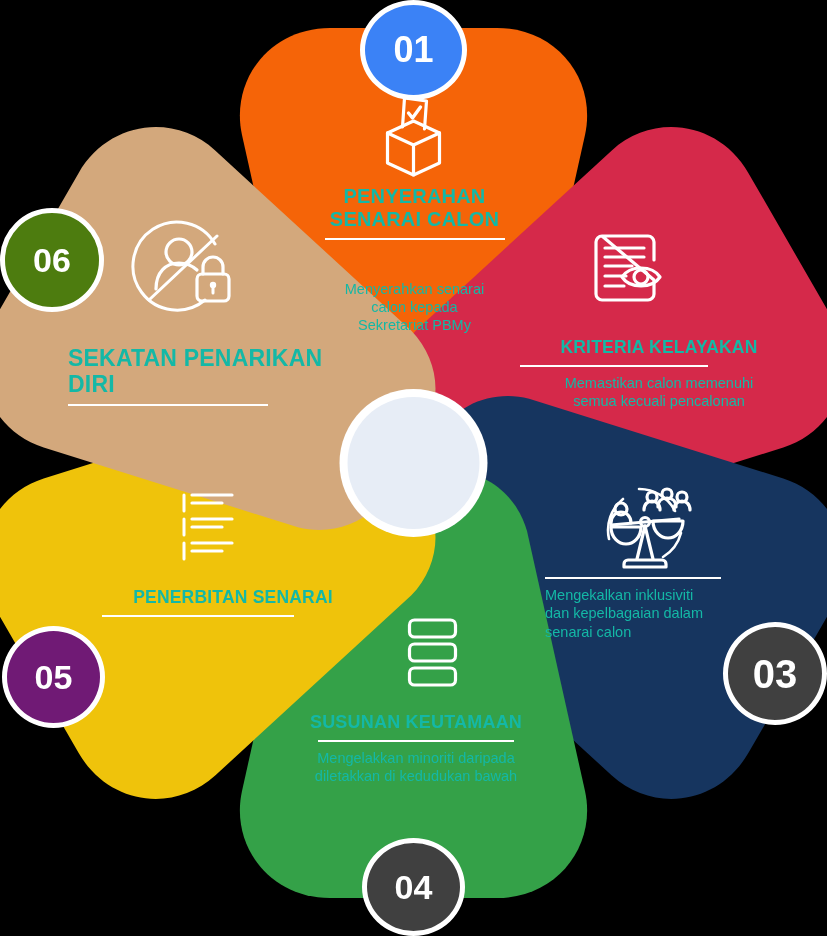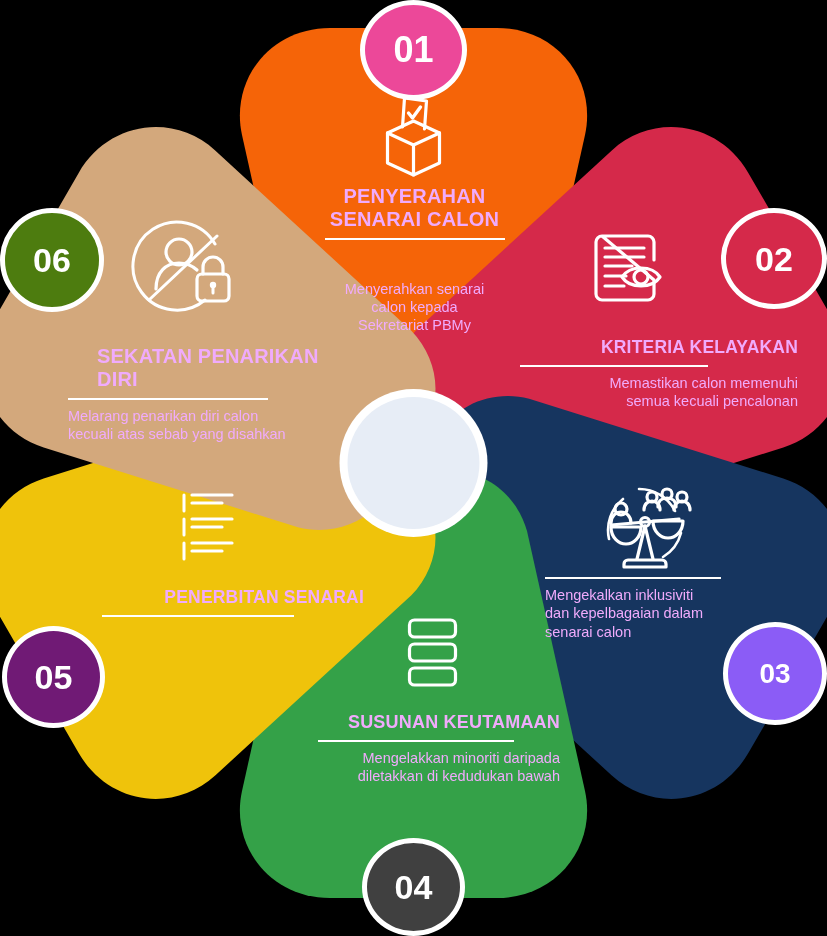--- a/index.html
+++ b/index.html
@@ -10,21 +10,21 @@
     -webkit-font-smoothing:antialiased;
   }
   #stage{
     position:relative;width:827px;height:936px;background:#000;
   }
   #wheel{position:absolute;left:0;top:0;width:827px;height:936px;}
 
   
   .petal-text{
     position:absolute;
-    color:#f0abfc;
+    color:#14b8a6;
     text-align:center;
     pointer-events:auto;
   }
   .petal-title{
     font-weight:bold;
     letter-spacing:.2px;
     line-height:1.14;
     margin:0;
   }
   .rule{
@@ -33,42 +33,42 @@
   .petal-desc{
     line-height:1.26;margin:0;font-weight:normal;
   }
 
   
   #t01{left:288px;top:185px;width:253px;}
   #t01 .petal-title{font-size:20px;}
   #t01 .rule{width:180px;}
   #t01 .petal-desc{font-size:14.5px;margin-top:40px;}
 
-  #t02{left:520px;top:338px;width:278px;text-align:right;}
+  #t02{left:520px;top:338px;width:278px;text-align:center;}
   #t02 .petal-title{font-size:17.5px;}
   #t02 .rule{width:188px;margin-left:0;}
   #t02 .petal-desc{font-size:14.5px;}
 
   #t03{left:545px;top:570px;width:250px;text-align:left;}
   #t03 .petal-title{font-size:17.5px;}
   #t03 .rule{width:176px;margin-left:0;}
   #t03 .petal-desc{font-size:14.5px;}
 
-  #t04{left:272px;top:712px;width:288px;text-align:right;}
+  #t04{left:272px;top:712px;width:288px;}
   #t04 .petal-title{font-size:18px;}
   #t04 .rule{width:196px;}
   #t04 .petal-desc{font-size:14.5px;}
 
-  #t05{left:102px;top:588px;width:262px;text-align:right;}
+  #t05{left:102px;top:588px;width:262px;text-align:center;}
   #t05 .petal-title{font-size:17.5px;}
   #t05 .rule{width:192px;margin-left:0;}
   #t05 .petal-desc{font-size:14.5px;}
 
   #t06{left:68px;top:345px;width:270px;text-align:left;}
-  #t06 .petal-title{font-size:20px;margin-left:29px;}
+  #t06 .petal-title{font-size:23px;}
   #t06 .rule{width:200px;margin-left:0;}
   #t06 .petal-desc{font-size:14.5px;}
 
   
   .badge{
     position:absolute;
     border-radius:50%;
     border:5px solid #ffffff;
     display:flex;align-items:center;justify-content:center;
     color:#fff;font-weight:bold;
@@ -266,35 +266,28 @@
       <span>PENERBITAN SENARAI</span>
     </p>
     <hr class="rule">
   </div>
 
   <div class="petal-text" id="t06">
     <p class="petal-title">
       <span>SEKATAN PENARIKAN DIRI</span>
     </p>
     <hr class="rule">
-    <p class="petal-desc">
-      <span>Melarang penarikan diri calon</span><br>
-      <span>kecuali atas sebab yang disahkan</span>
-    </p>
-  </div>
-
-  <div class="badge" id="b01" style="left:360px;top:0px;width:107px;height:100px;background:#ec4899;font-size:36px;">
+  </div>
+
+  <div class="badge" id="b01" style="left:360px;top:0px;width:107px;height:100px;background:#3b82f6;font-size:36px;">
     <span>01</span>
   </div>
 
-  <div class="badge" id="b02" style="left:721px;top:208px;width:106px;height:101px;background:#d5294a;font-size:34px;">
-    <span>02</span>
-  </div>
-
-  <div class="badge" id="b03" style="left:723px;top:622px;width:104px;height:103px;background:#8b5cf6;font-size:28px;align-items:center;">
+
+  <div class="badge" id="b03" style="left:723px;top:622px;width:104px;height:103px;background:#404040;font-size:40px;align-items:center;">
     <span>03</span>
   </div>
 
   <div class="badge" id="b04" style="left:362px;top:838px;width:103px;height:98px;background:#404040;font-size:34px;">
     <span>04</span>
   </div>
 
   <div class="badge" id="b05" style="left:2px;top:626px;width:103px;height:102px;background:#701a75;font-size:34px;">
     <span>05</span>
   </div>

